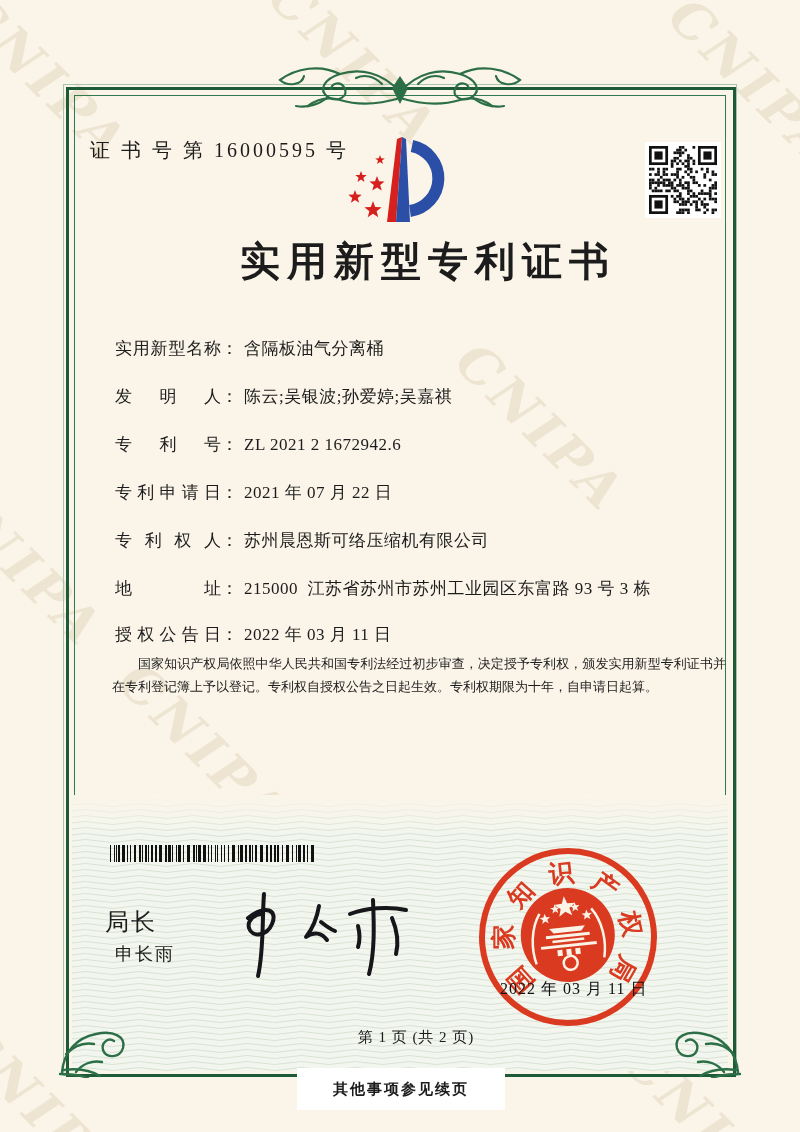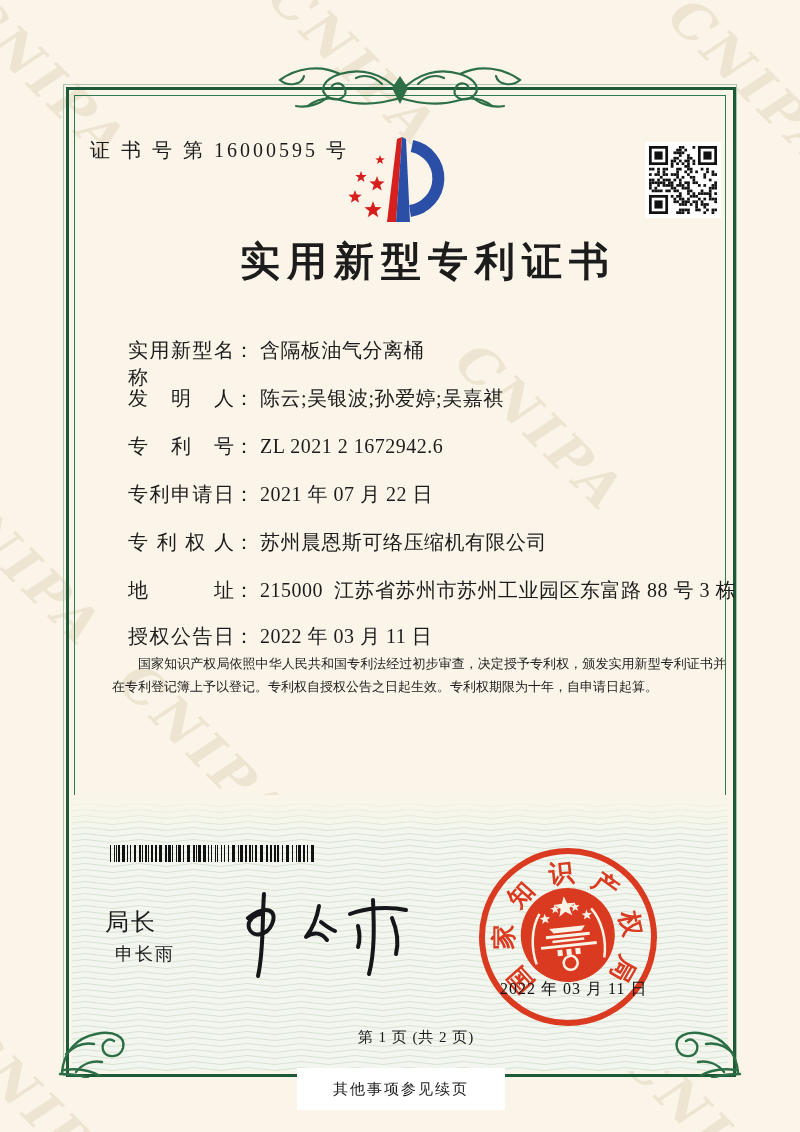--- a/index.html
+++ b/index.html
@@ -20,33 +20,33 @@
   .frame-outer{left:63px;top:84px;width:672px;height:990px;border:1px solid #a9c4ae;}
   .frame-main{left:66px;top:87px;width:664px;height:984px;border:3px solid #1d5a37;}
   .frame-hair{left:74px;top:95px;width:650px;height:970px;border:1px solid #2f7a4e;}
   
   .waves-wrap{left:72px;top:795px;width:656px;height:276px;overflow:hidden;}
   .waves-fade{left:72px;top:795px;width:656px;height:38px;
     background:linear-gradient(#fbf5e9,rgba(251,245,233,0));}
   .certno{left:90px;top:137px;font-size:20px;letter-spacing:3px;}
   .title{left:0;top:234px;width:800px;text-align:center;font-size:40px;font-weight:700;letter-spacing:7px;padding-left:28px;}
   
-  .field-row{left:128px;width:620px;height:30px;font-size:20px;}
+  .field-row{left:115px;width:620px;height:30px;font-size:17px;}
   .flabel{display:inline-block;width:106px;text-align:justify;text-align-last:justify;vertical-align:top;}
   .fcolon{display:inline-block;margin-right:6px;}
   .fvalue{white-space:pre-wrap;letter-spacing:.5px;}
   .fgroup2{position:absolute;left:300px;top:0;}
   .bodytext{left:112px;top:652px;width:614px;font-size:13px;line-height:1.78;text-align:justify;}
   .bodytext p{margin:0;text-indent:2em;}
   .sig-title{left:105px;top:906px;font-size:24px;letter-spacing:2px;text-align:right;}
   .sig-name{left:115px;top:942px;font-size:18px;letter-spacing:2px;}
   .seal-date{left:500px;top:979px;font-size:16px;letter-spacing:1px;color:#111;z-index:6;}
   .page-info{left:0;top:1028px;width:800px;text-align:center;font-size:15px;letter-spacing:1px;margin-left:16px;}
   .cont-box{left:297px;top:1068px;width:208px;height:42px;background:#ffffff;
-    display:flex;align-items:center;justify-content:center;font-size:15px;letter-spacing:2px;z-index:5;}
+    display:flex;align-items:center;justify-content:center;font-size:15px;letter-spacing:2px;z-index:5;font-weight:bold;}
   .z2{z-index:2;} .z3{z-index:3;} .z4{z-index:4;}
 </style>
 </head>
 <body>
 
 <span class="wm" style="left:-10px;top:-20px;">CNIPA</span>
 <span class="wm" style="left:300px;top:-35px;">CNIPA</span>
 <span class="wm" style="left:700px;top:-15px;">CNIPA</span>
 <span class="wm" style="left:487px;top:330px;">CNIPA</span>
 <span class="wm" style="left:-35px;top:465px;">CNIPA</span>
@@ -369,21 +369,21 @@
 <div class="abs field-row" style="top:433px;">
   <span class="flabel">专利号</span><span class="fcolon">：</span><span class="fvalue">ZL 2021 2 1672942.6</span>
 </div>
 <div class="abs field-row" style="top:481px;">
   <span class="flabel">专利申请日</span><span class="fcolon">：</span><span class="fvalue">2021 年 07 月 22 日</span>
 </div>
 <div class="abs field-row" style="top:529px;">
   <span class="flabel">专利权人</span><span class="fcolon">：</span><span class="fvalue">苏州晨恩斯可络压缩机有限公司</span>
 </div>
 <div class="abs field-row" style="top:577px;">
-  <span class="flabel">地址</span><span class="fcolon">：</span><span class="fvalue">215000  江苏省苏州市苏州工业园区东富路 88 号 3 栋</span>
+  <span class="flabel">地址</span><span class="fcolon">：</span><span class="fvalue">215000  江苏省苏州市苏州工业园区东富路 93 号 3 栋</span>
 </div>
 <div class="abs field-row" style="top:623px;">
   <span class="flabel">授权公告日</span><span class="fcolon">：</span><span class="fvalue">2022 年 03 月 11 日</span>
 </div>
 
 <div class="abs bodytext">
   <p>国家知识产权局依照中华人民共和国专利法经过初步审查，决定授予专利权，颁发实用新型专利证书并在专利登记簿上予以登记。专利权自授权公告之日起生效。专利权期限为十年，自申请日起算。</p>
 </div>
 
 <svg class="abs z2" style="left:110px;top:845px;" id="barcode" width="206" height="17">

